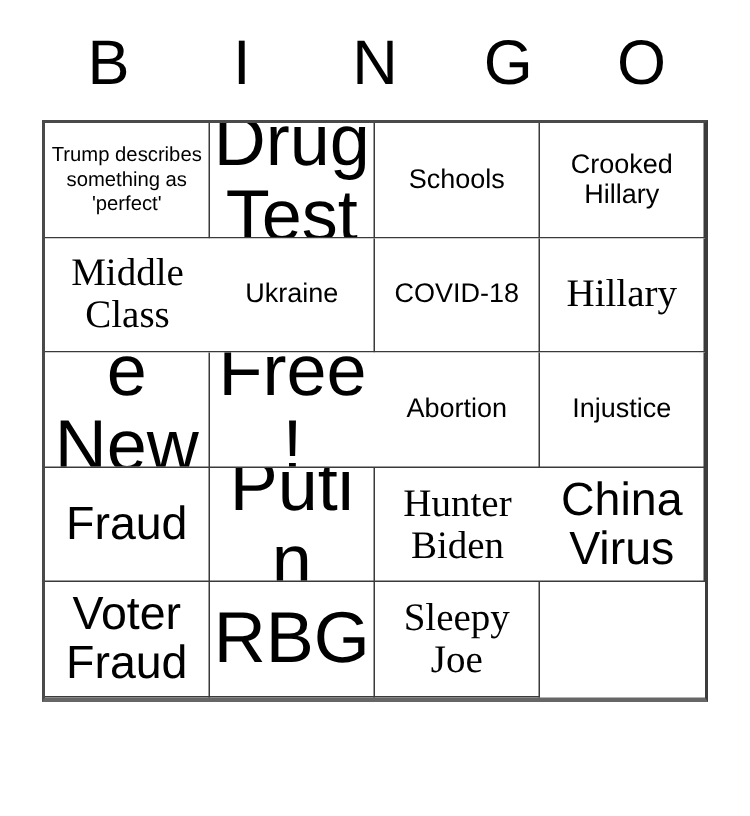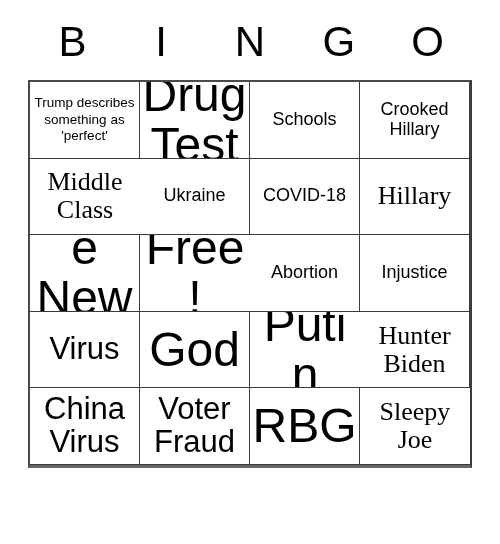--- a/index.html
+++ b/index.html
@@ -133,24 +133,21 @@
       <div class="cell">
         <div class="cell-text sz-xxl">Free!</div>
       </div>
       <div class="cell">
         <div class="cell-text sz-md">Abortion</div>
       </div>
       <div class="cell">
         <div class="cell-text sz-md">Injustice</div>
       </div>
       <div class="cell">
-        <div class="cell-text sz-xl">Virus</div>
-      </div>
-      <div class="cell">
-        <div class="cell-text sz-xxl">God</div>
+        <div class="cell-text sz-xl">Fraud</div>
       </div>
       <div class="cell">
         <div class="cell-text sz-xxl">Putin</div>
       </div>
       <div class="cell">
         <div class="cell-text sz-lg">Hunter Biden</div>
       </div>
       <div class="cell">
         <div class="cell-text sz-xl">China Virus</div>
       </div>

